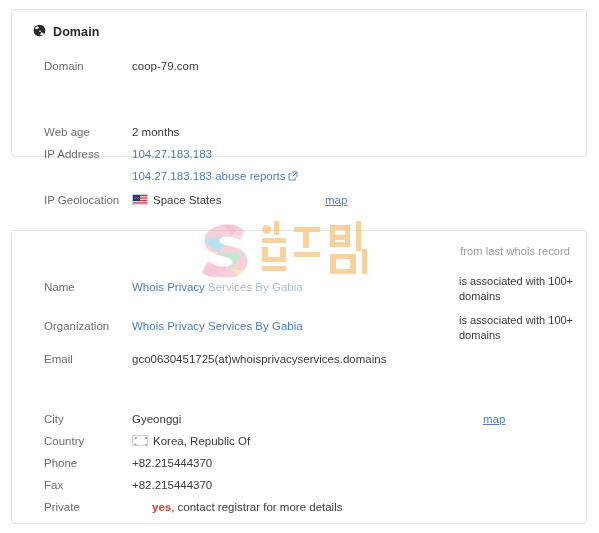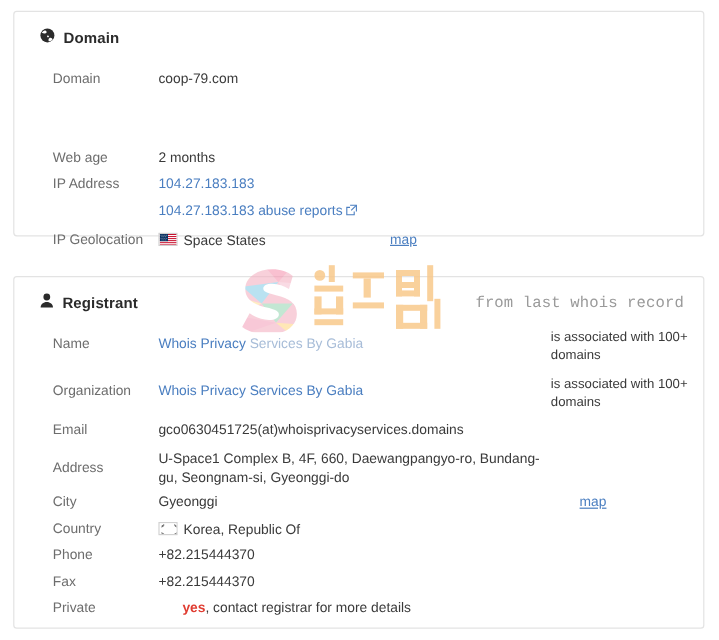--- a/index.html
+++ b/index.html
@@ -18,21 +18,21 @@
 
   .panel {
     position: absolute;
     left: 11px;
     width: 576px;
     background: #ffffff;
     border: 1px solid #e3e3e3;
     border-radius: 3px;
     box-sizing: border-box;
   }
-  #panel-domain { top: 9px; height: 188px; }
+  #panel-domain { top: 9px; height: 148px; }
   #panel-registrant { top: 230px; height: 294px; }
 
   .panel-head {
     position: absolute;
     left: 21px;
     top: 13px;
     display: flex;
     align-items: center;
     gap: 7px;
   }
@@ -41,24 +41,23 @@
     font-weight: bold;
     color: #2b2b2b;
     letter-spacing: .1px;
   }
   .head-icon { display: block; }
 
   .meta-note {
     position: absolute;
     right: 16px;
     top: 14px;
-    font-size: 13px;
+    font-size: 11px;
     color: #9a9a9a;
     letter-spacing: .1px;
-    font-family: Liberation Mono, monospace;
   }
 
   .row {
     position: absolute;
     left: 0;
     right: 0;
     height: 18px;
   }
   .label {
     position: absolute;
@@ -216,29 +215,20 @@
           </g>
         </svg>
       </span><span>Space States</span>
     </span>
     <a class="map-link" href="#">map</a>
   </div>
 </div>
 
 <div class="panel" id="panel-registrant">
 
-  <div class="panel-head">
-    <span class="head-icon">
-      <svg width="12" height="13" viewBox="0 0 14 15">
-        <circle cx="7" cy="4" r="3.3" fill="#2b2b2b"></circle>
-        <path d="M1 14.2c0-3.1 2.7-5.3 6-5.3s6 2.2 6 5.3z" fill="#2b2b2b"></path>
-      </svg>
-    </span>
-    <span class="title">Registrant</span>
-  </div>
 
   <div class="meta-note">from last whois record</div>
 
   <div class="row" style="top:50px;">
     <span class="label">Name</span>
     <span class="value">
       <a class="link" href="#"><span>Whois Privacy</span><span class="link-faded"> Services By Gabia</span></a>
     </span>
     <span class="assoc" style="top:-7px;">is associated with 100+ domains</span>
   </div>
@@ -249,24 +239,20 @@
       <a class="link" href="#">Whois Privacy Services By Gabia</a>
     </span>
     <span class="assoc" style="top:-7px;">is associated with 100+ domains</span>
   </div>
 
   <div class="row" style="top:122px;">
     <span class="label">Email</span>
     <span class="value">gco0630451725(at)whoisprivacyservices.domains</span>
   </div>
 
-  <div class="row" style="top:144px; height:34px;">
-    <span class="label" style="top:9px;">Address</span>
-    <span class="value wrap">U-Space1 Complex B, 4F, 660, Daewangpangyo-ro, Bundang-gu, Seongnam-si, Gyeonggi-do</span>
-  </div>
 
   <div class="row" style="top:182px;">
     <span class="label">City</span>
     <span class="value">Gyeonggi</span>
     <a class="map-link city" href="#">map</a>
   </div>
 
   <div class="row" style="top:204px;">
     <span class="label">Country</span>
     <span class="value">

